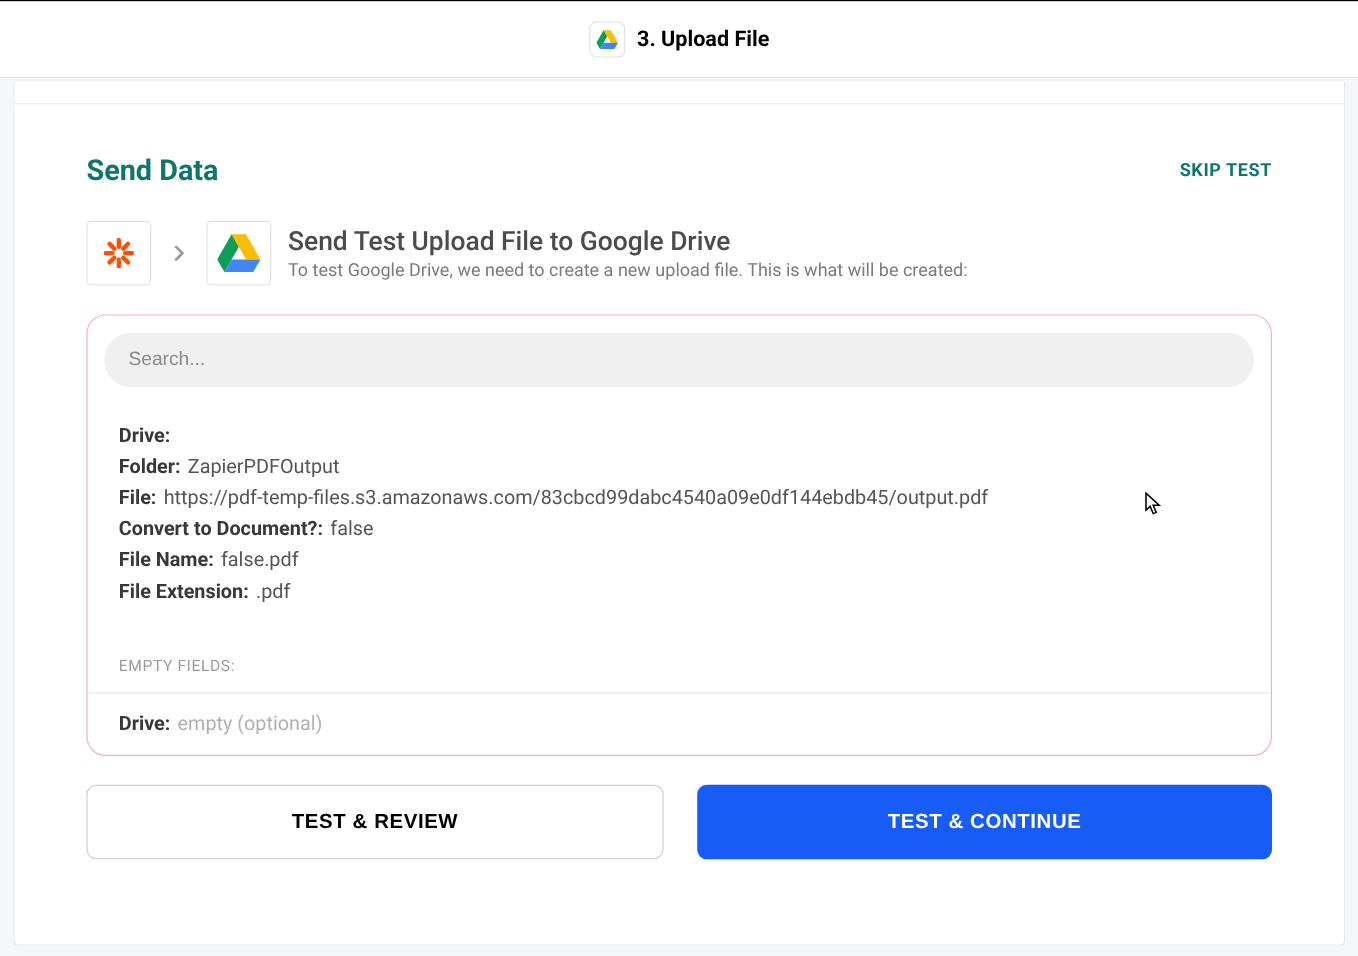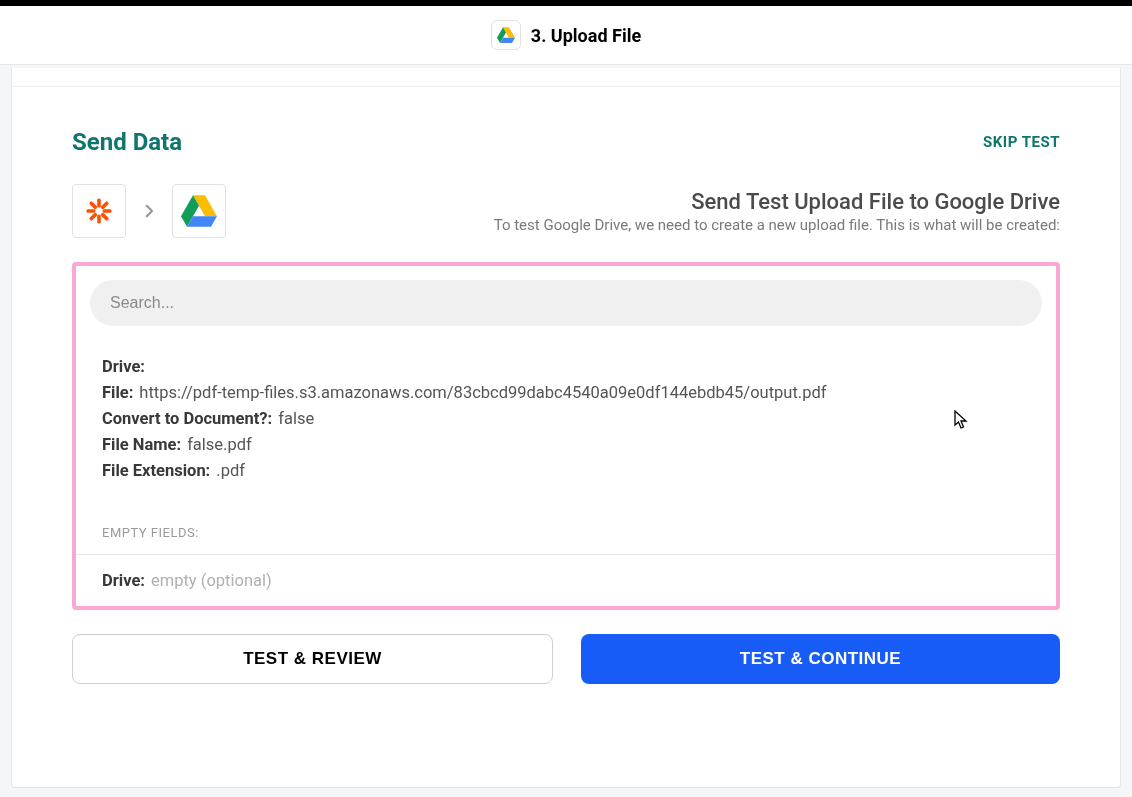--- a/index.html
+++ b/index.html
@@ -15,21 +15,21 @@
     .outer {
       width: 1132px;
       height: 797px;
       background: #f5f6f8;
       position: relative;
     }
     .top-bar {
       width: 100%;
       height: 65px;
       background: #ffffff;
-      border-top: 6px solid #000000;
+      border-top: 1px solid #000000;
       border-bottom: 1px solid #e6e6e6;
       display: flex;
       align-items: center;
       justify-content: center;
       gap: 10px;
     }
     .top-bar-icon-wrap {
       width: 30px;
       height: 30px;
       border: 1px solid #e1e1e1;
@@ -99,35 +99,34 @@
       justify-content: center;
       background: #fff;
     }
     .chevron {
       color: #9a9a9a;
       display: flex;
       align-items: center;
     }
     .subhead {
       flex: 1;
-      text-align: right;
     }
     .subhead-title {
       font-size: 22px;
       font-weight: 500;
       color: #4b4b4b;
       margin-bottom: 2px;
     }
     .subhead-desc {
       font-size: 15px;
       color: #7a7a7a;
     }
     .details-box {
-      border: 4px solid #f9a8d4;
-      border-radius: 4px;
+      border: 1px solid #f9a8d4;
+      border-radius: 16px;
       overflow: hidden;
     }
     .search-wrap {
       padding: 14px;
     }
     .search-input {
       width: 100%;
       background: #f0f0f1;
       border: none;
       border-radius: 24px;
@@ -177,21 +176,21 @@
       color: #b0b0b0;
       text-align: right;
     }
     .button-row {
       display: flex;
       gap: 28px;
       margin-top: 24px;
     }
     .btn {
       flex: 1;
-      height: 50px;
+      height: 62px;
       border-radius: 8px;
       font-size: 17px;
       font-weight: 700;
       letter-spacing: 0.5px;
       cursor: pointer;
       display: flex;
       align-items: center;
       justify-content: center;
       border: none;
     }
@@ -273,20 +272,24 @@
         <div class="search-wrap">
           <input class="search-input" type="text" placeholder="Search..." style="">
         </div>
 
         <div class="field-list">
           <div class="field-row">
             <span class="field-label">Drive:</span>
             <span class="field-value"></span>
           </div>
           <div class="field-row">
+            <span class="field-label">Folder:</span>
+            <span class="field-value">ZapierPDFOutput</span>
+          </div>
+          <div class="field-row">
             <span class="field-label">File:</span>
             <span class="field-value">https://pdf-temp-files.s3.amazonaws.com/83cbcd99dabc4540a09e0df144ebdb45/output.pdf</span>
           </div>
           <div class="field-row">
             <span class="field-label">Convert to Document?:</span>
             <span class="field-value">false</span>
           </div>
           <div class="field-row">
             <span class="field-label">File Name:</span>
             <span class="field-value">false.pdf</span>

